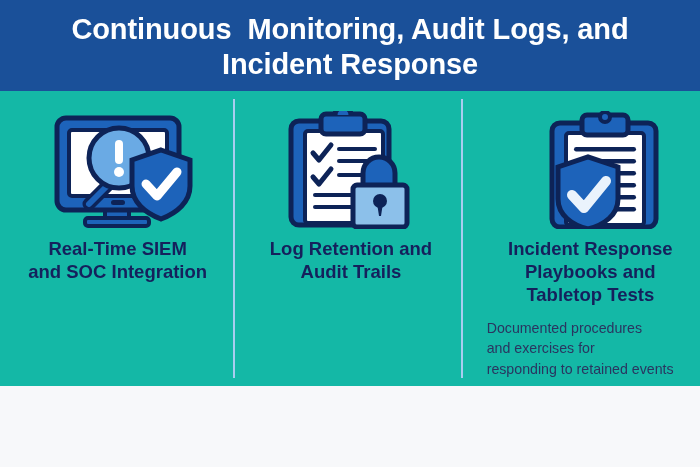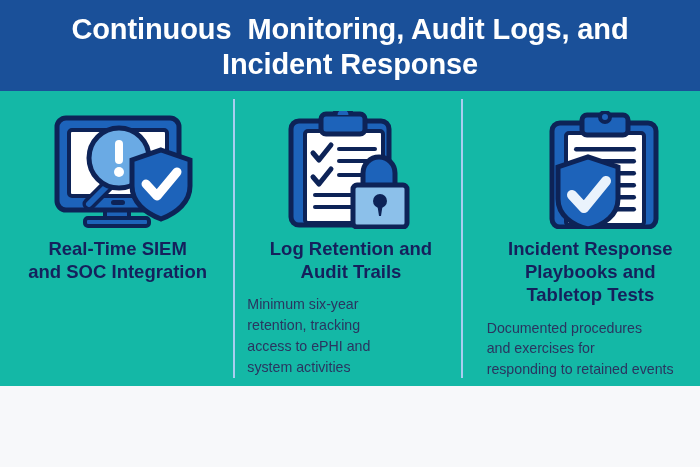--- a/index.html
+++ b/index.html
@@ -184,24 +184,20 @@
 
           <path d="M78 76 L78 62 a16 16 0 0 1 32 0 L110 76" fill="#1d63ba" stroke="#0d2357" stroke-width="5"></path>
 
           <rect x="68" y="74" width="54" height="42" rx="4" fill="#8cc0ea" stroke="#0d2357" stroke-width="5"></rect>
           <circle cx="95" cy="90" r="7" fill="#0d2357"></circle>
           <path d="M92 92 L98 92 L96 105 L94 105 Z" fill="#0d2357"></path>
         </svg>
       </div>
       <div class="card-title">Log Retention and
 Audit Trails</div>
-      <div class="card-body left">Minimum six-year
-retention, tracking
-access to ePHI and
-system activities</div>
     </div>
 
     <div class="card card-3">
       <div class="icon-wrap">
         <svg width="140" height="118" viewBox="0 0 140 118" aria-hidden="true">
 
           <rect x="32" y="12" width="104" height="104" rx="8" fill="#1d63ba" stroke="#0d2357" stroke-width="5"></rect>
 
           <rect x="46" y="22" width="78" height="92" rx="3" fill="#ffffff" stroke="#0d2357" stroke-width="4"></rect>
 

